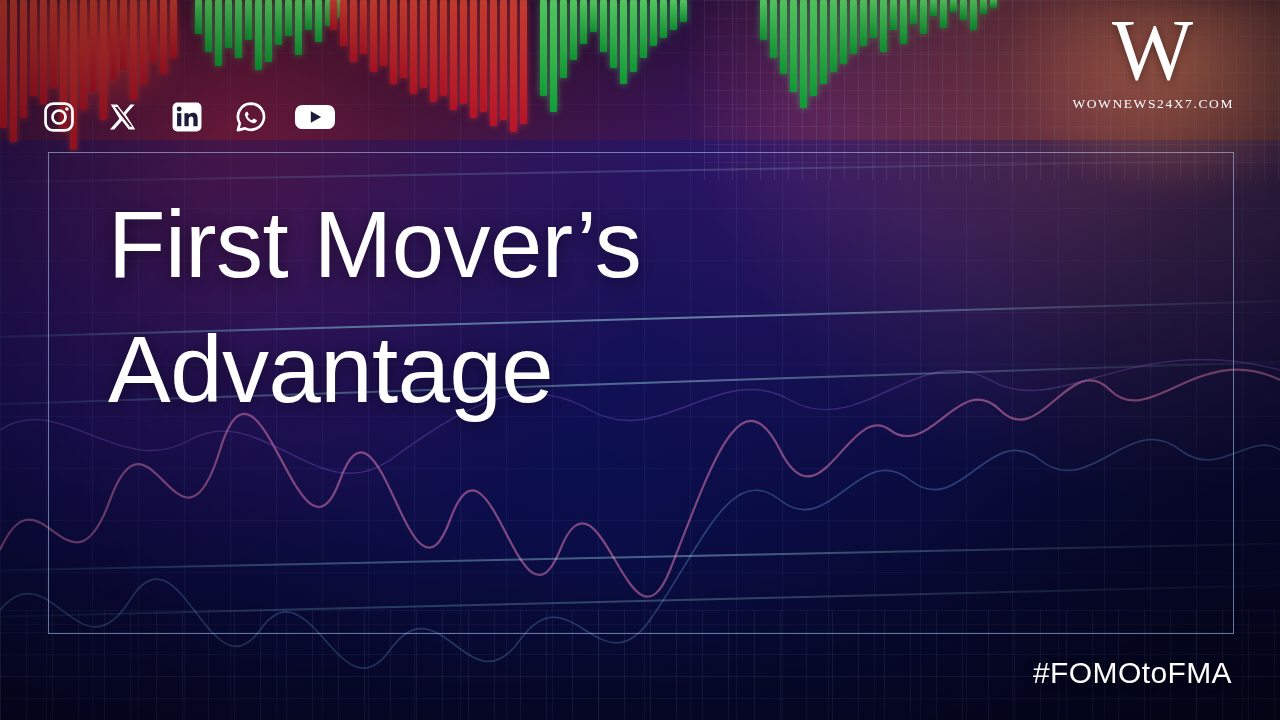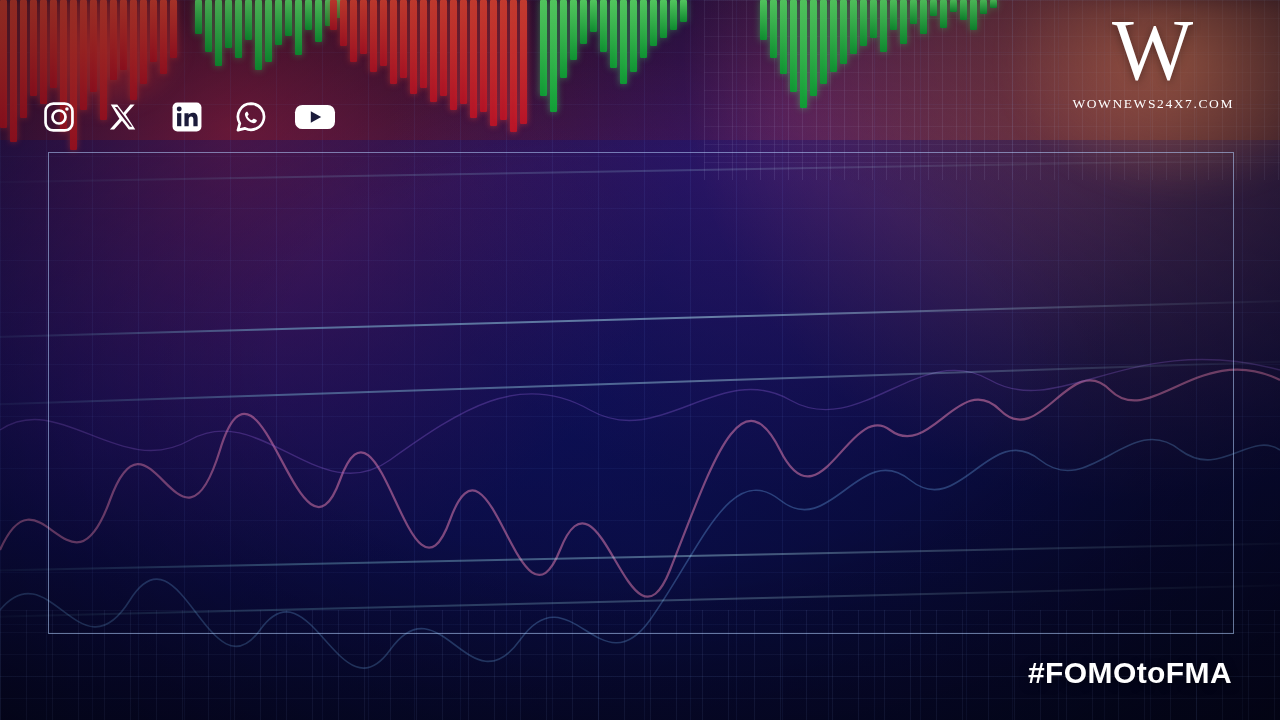--- a/index.html
+++ b/index.html
@@ -197,21 +197,21 @@
     font-weight: 300;
     text-shadow: 0 2px 10px rgba(0,0,0,.45);
   }
   .hashtag {
     position: absolute;
     right: 48px;
     bottom: 30px;
     z-index: 6;
     color: #ffffff;
     font-size: 30px;
-    font-weight: 700;
+    font-weight: 400;
     letter-spacing: 0.4px;
     text-shadow: 0 2px 10px rgba(0,0,0,.5);
   }
 </style>
 </head>
 <body>
 
 <div class="canvas">
 
   <div class="bg-base"></div>
@@ -381,15 +381,17 @@
       </svg>
     </a>
   </div>
 
   <div class="logo-wrap">
     <div class="logo-mark">W</div>
     <div class="logo-text">WOWNEWS24X7.COM</div>
   </div>
 
   <div class="frame"></div>
+  <div class="headline">First Mover’s
+Advantage</div>
   <div class="hashtag">#FOMOtoFMA</div>
 
 </div>
 
 </body></html>

